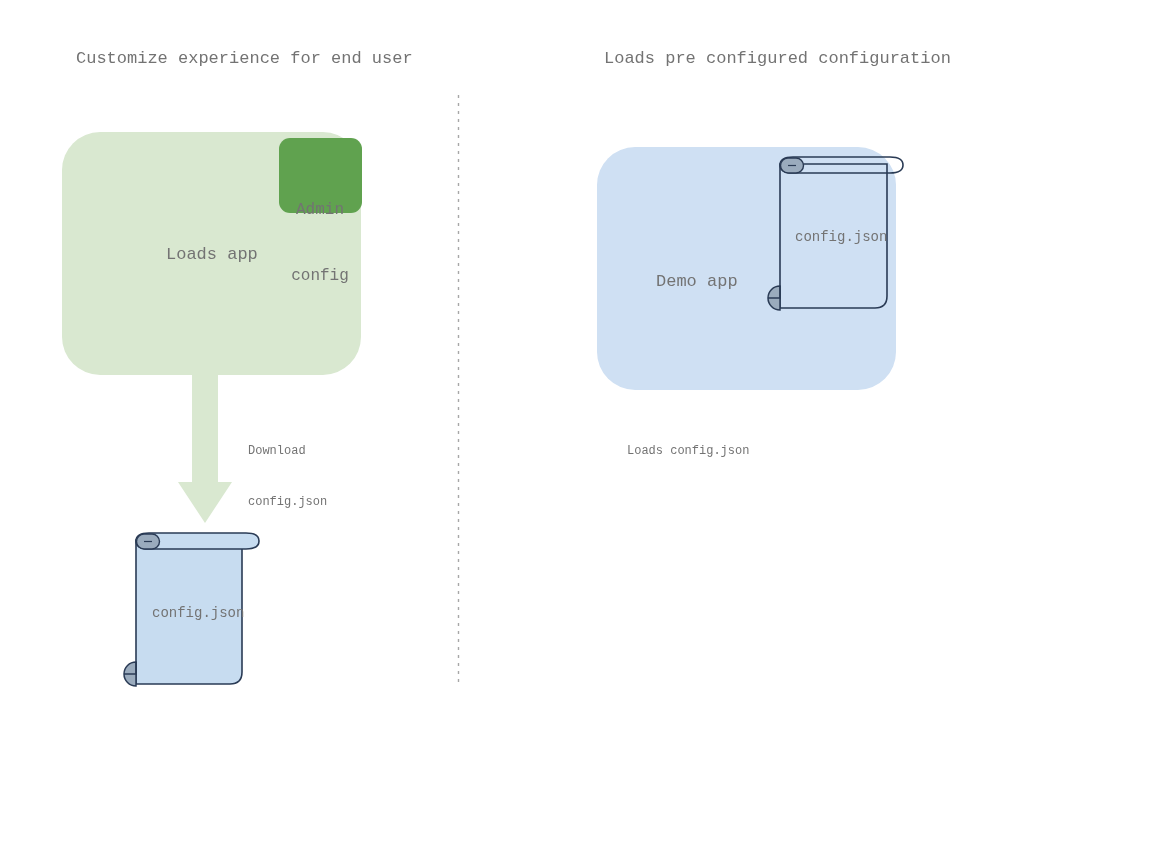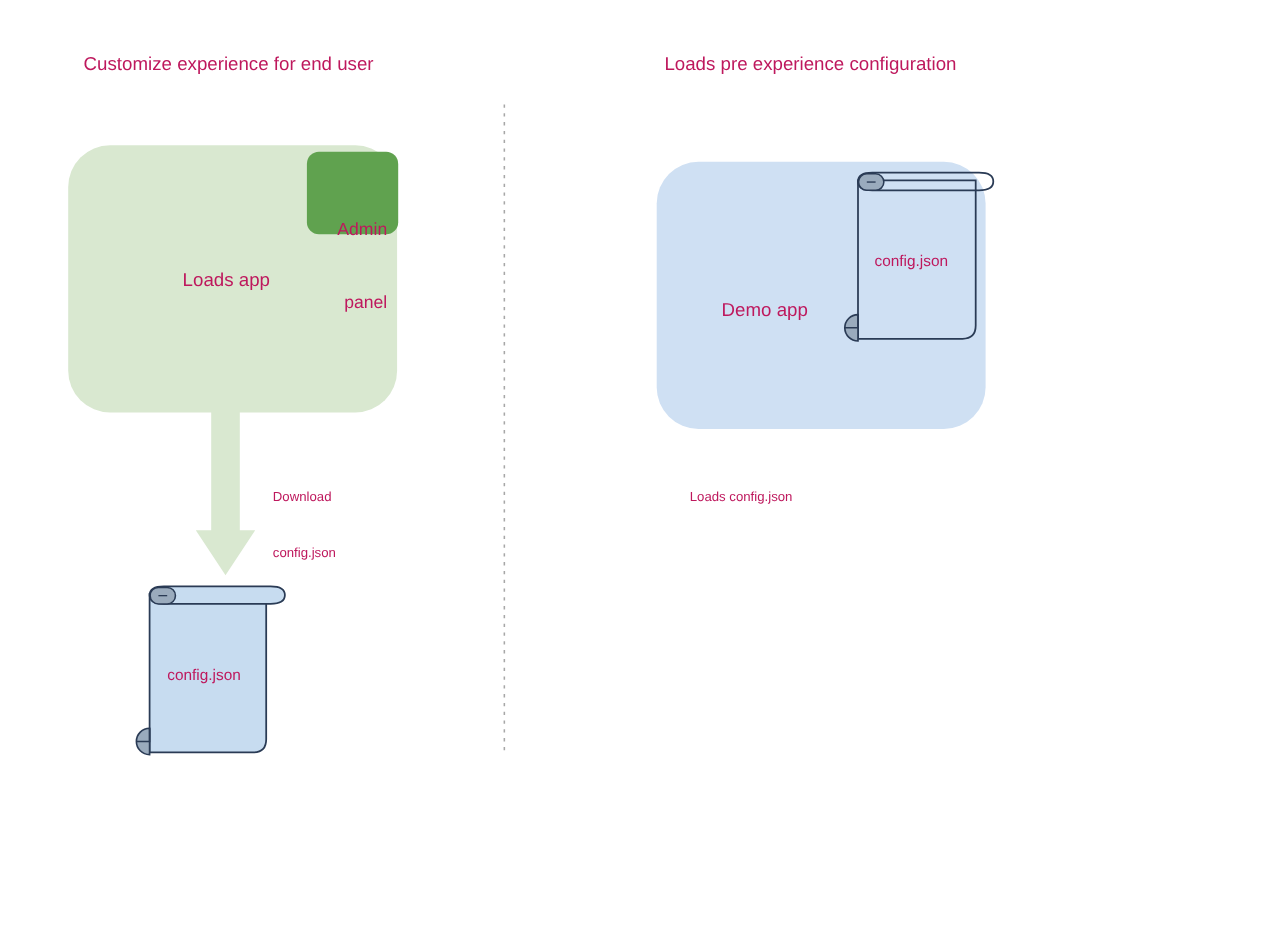--- a/index.html
+++ b/index.html
@@ -24,22 +24,22 @@
   .svg-layer {
     position: absolute;
     left: 0;
     top: 0;
     width: 1152px;
     height: 864px;
   }
   .txt {
     position: absolute;
     white-space: pre;
-    font-family: Liberation Sans, sans-serif;
-    color: #be185d;
+    font-family: Liberation Mono, monospace;
+    color: #737373;
     line-height: 1.32;
   }
   .title {
     font-size: 17px;
   }
   .box-label {
     font-size: 17px;
   }
   .panel-label {
     font-size: 16px;
@@ -52,21 +52,21 @@
   }
   .doc-label {
     font-size: 14px;
   }
   .caption {
     font-size: 12px;
   }
   #title-left   { left: 76px;  top: 48px; }
   #title-right  { left: 604px; top: 48px; }
   #admin-app-label  { left: 166px; top: 244px; }
-  #admin-panel-label{ left: 288px; top: 155px; width: 64px; text-align: right; }
+  #admin-panel-label{ left: 288px; top: 155px; width: 64px; }
   #arrow-label      { left: 248px; top: 409px; }
   #doc-left-label   { left: 152px; top: 604px; }
   #demo-app-label   { left: 656px; top: 271px; }
   #doc-right-label  { left: 795px; top: 228px; }
   #caption-right    { left: 627px; top: 444px; }
 </style>
 </head>
 <body>
 
 <div class="canvas">
@@ -130,27 +130,27 @@
              L 796 173
              A 7.5 7.5 0 0 0 796 158 Z" fill="#9aabbd" stroke="#2a3b55" stroke-width="1.4"></path>
     <path d="M 788 165.5 L 796 165.5" fill="none" stroke="#2a3b55" stroke-width="1.2"></path>
     <path d="M 780 286
              A 12 12 0 1 0 780 310 Z" fill="#9aabbd" stroke="#2a3b55" stroke-width="1.5"></path>
     <path d="M 768 298 L 780 298 L 780 286" fill="none" stroke="#2a3b55" stroke-width="1.4"></path>
   </svg>
 
   <div class="txt title" id="title-left">Customize experience for end user</div>
 
-  <div class="txt title" id="title-right">Loads pre experience configuration</div>
+  <div class="txt title" id="title-right">Loads pre configured configuration</div>
 
   <div class="txt box-label" id="admin-app-label">Loads app</div>
 
   <div class="txt panel-label" id="admin-panel-label">
     <div>Admin</div>
-    <div>panel</div>
+    <div>config</div>
   </div>
 
   <div class="txt arrow-label" id="arrow-label">
     <div>Download</div>
     <div>config.json</div>
   </div>
 
   <div class="txt doc-label" id="doc-left-label">config.json</div>
 
   <div class="txt box-label" id="demo-app-label">Demo app</div>

